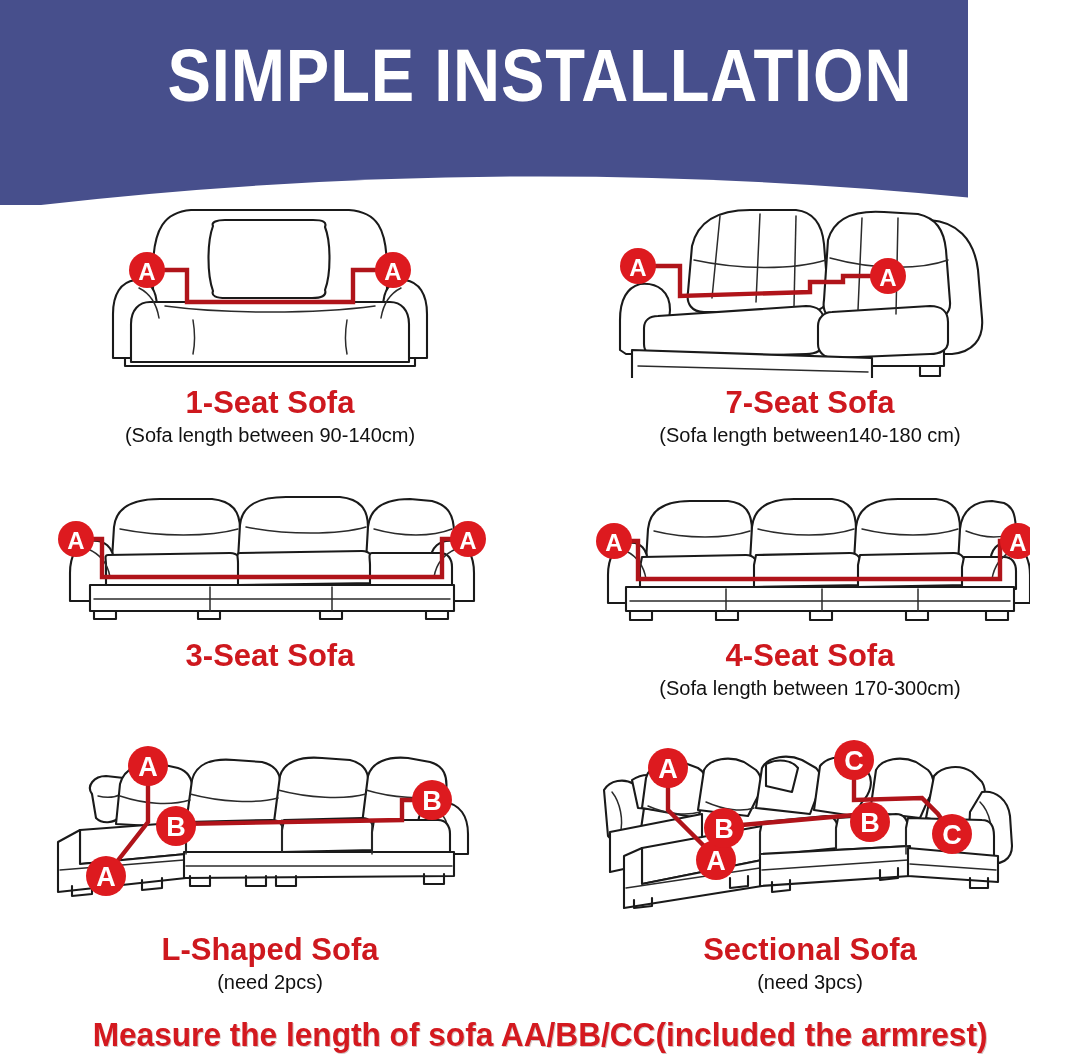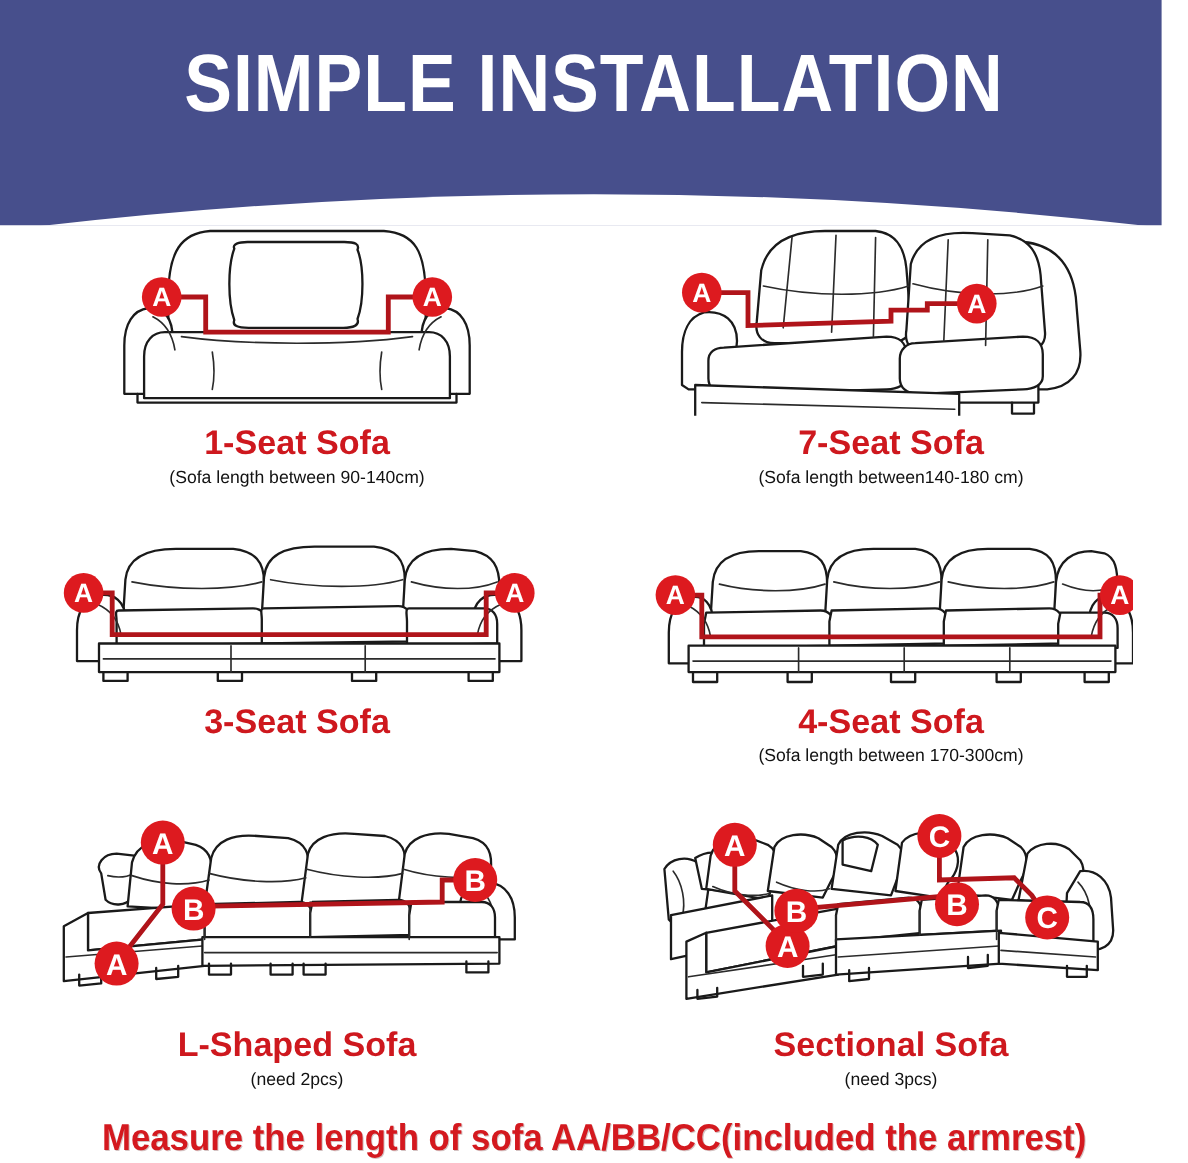--- a/index.html
+++ b/index.html
@@ -11,21 +11,21 @@
     width: 1080px;
     height: 1057px;
     font-family: "Liberation Sans", sans-serif;
     overflow: hidden;
     position: relative;
   }
 
   
   .header {
     position: relative;
-    width: 1056px;
+    width: 968px;
     height: 205px;
     overflow: hidden;
   }
   .header-bg {
     position: absolute;
     inset: 0;
     width: 1080px;
     height: 205px;
   }
   .header-title {
@@ -69,21 +69,21 @@
   .caption {
     color: #CE181E;
     font-weight: bold;
     font-size: 31px;
     line-height: 30px;
     text-align: center;
     white-space: nowrap;
   }
   .subcaption {
     color: #111111;
-    font-size: 16px;
+    font-size: 20px;
     line-height: 24px;
     text-align: center;
     margin-top: 5px;
     white-space: nowrap;
   }
 
   
   .row-1 .cell { padding-top: 2px; }
   .row-1 .caption { margin-top: 10px; }
   .row-2 .cell { padding-top: 42px; }

